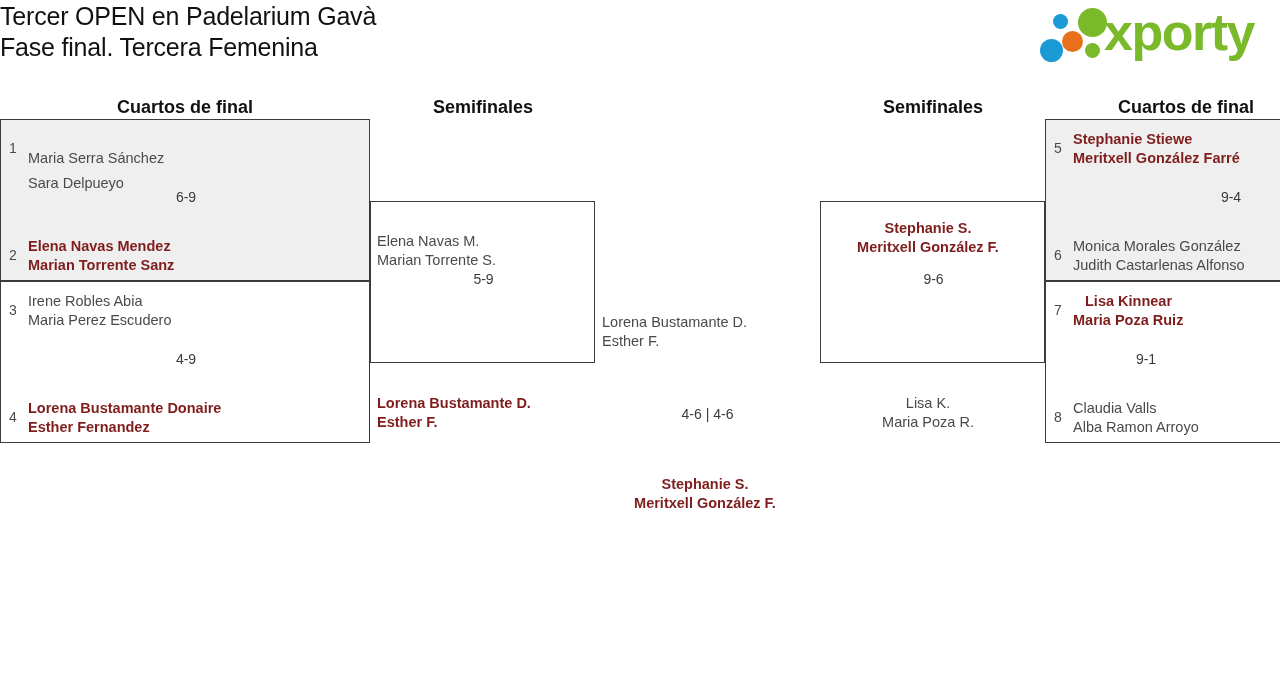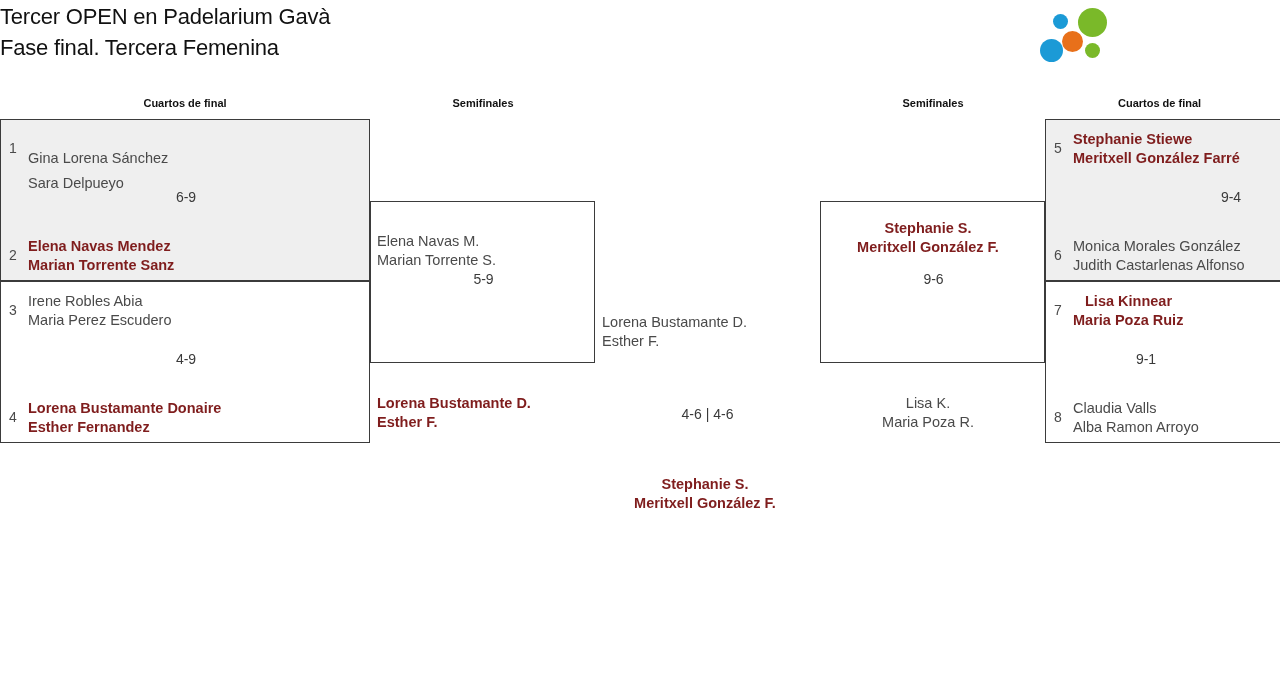--- a/index.html
+++ b/index.html
@@ -21,21 +21,21 @@
     position: relative;
     width: 1280px;
     height: 88px;
   }
   .title-block {
     position: absolute;
     left: 0px; top: 1px;
     line-height: 31px;
   }
   .title-line {
-    font-size: 22px;
+    font-size: 25px;
     font-weight: 400;
     color: #111111;
     letter-spacing: -0.2px;
     white-space: nowrap;
   }
 
   
   .logo {
     position: absolute;
     right: 8px; top: 6px;
@@ -60,21 +60,21 @@
 
   
   .bracket {
     position: relative;
     width: 1280px;
     height: 560px;
   }
 
   .round-header {
     position: absolute;
-    font-size: 11px;
+    font-size: 18px;
     font-weight: 700;
     color: #111111;
     text-align: center;
     white-space: nowrap;
     top: 9px;
   }
 
   .match-box {
     position: absolute;
     border: 1px solid #3b3b3b;
@@ -122,35 +122,36 @@
   </div>
 
   <div class="logo">
     <div class="logo-dots">
       <span class="dot dot-blue-sm"></span>
       <span class="dot dot-green-lg"></span>
       <span class="dot dot-orange"></span>
       <span class="dot dot-blue-lg"></span>
       <span class="dot dot-green-sm"></span>
     </div>
+    <div class="logo-word">xporty</div>
   </div>
 
 </div>
 
 <div class="bracket">
 
   <div class="round-header" style="left:60px;  width:250px;">Cuartos de final</div>
   <div class="round-header" style="left:358px; width:250px;">Semifinales</div>
   <div class="round-header" style="left:808px; width:250px;">Semifinales</div>
   <div class="round-header" style="left:1118px;width:250px; text-align:left;">Cuartos de final</div>
 
   <div class="match-box shaded" style="left:0px; top:31px; width:370px; height:162px;">
     <span class="seed" style="left:8px;  top:20px;">1</span>
     <span class="team" style="left:27px; top:10px;margin-top:44px;">Sara Delpueyo</span>
-    <span class="team" style="left:27px; top:29px;">Gina Lorena Sánchez</span>
+    <span class="team" style="left:27px; top:29px;">Maria Serra Sánchez</span>
 
     <span class="score" style="left:0px; top:69px; width:370px; text-align:center;">6-9</span>
 
     <span class="seed" style="left:8px;  top:127px;">2</span>
     <span class="team winner" style="left:27px; top:117px;">Elena Navas Mendez</span>
     <span class="team winner" style="left:27px; top:136px;">Marian Torrente Sanz</span>
   </div>
 
   <div class="match-box" style="left:0px; top:193px; width:370px; height:162px;">
     <span class="seed" style="left:8px;  top:20px;">3</span>

